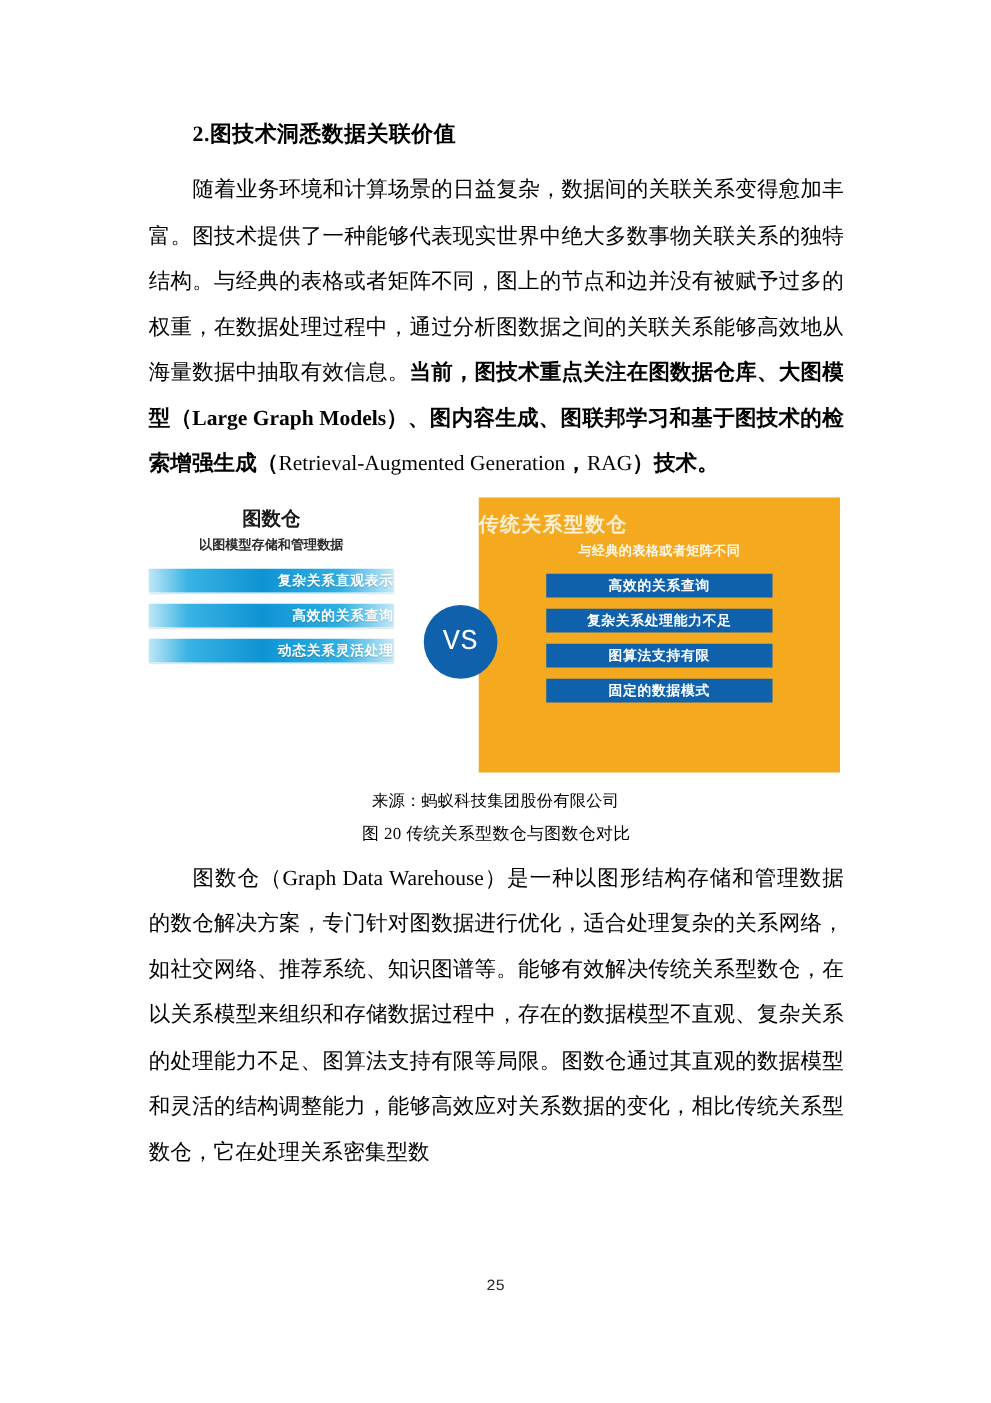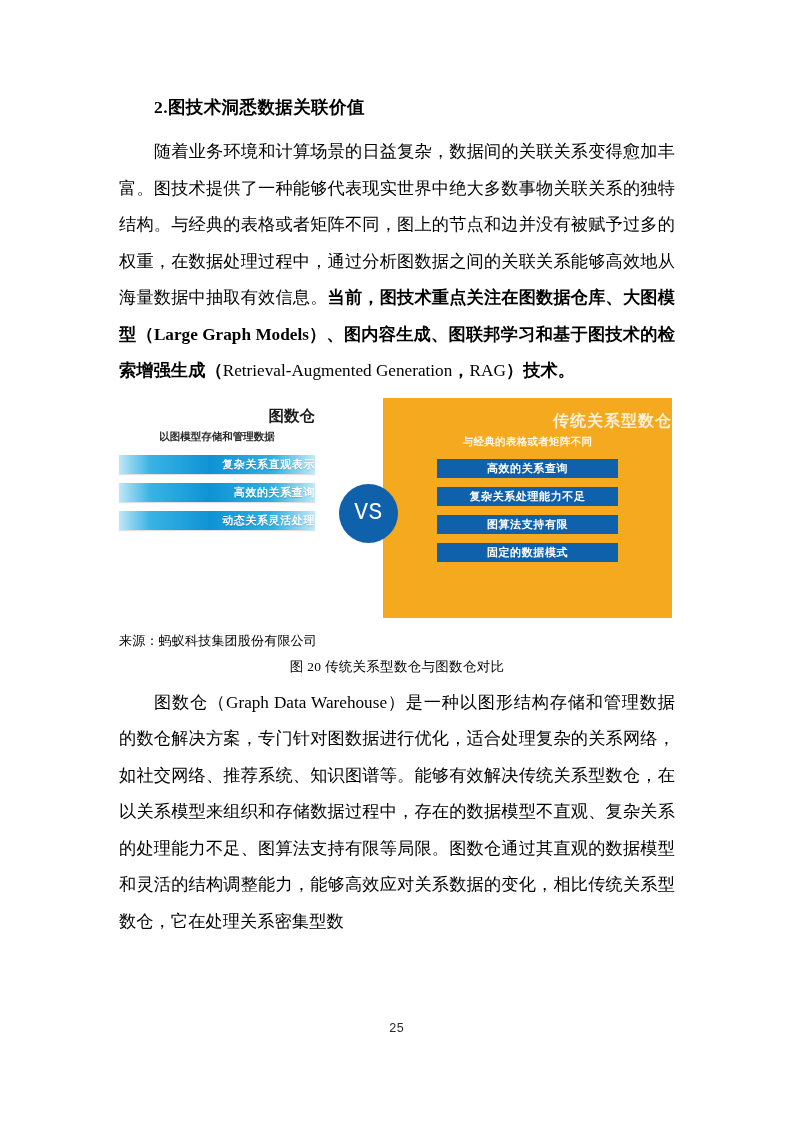--- a/index.html
+++ b/index.html
@@ -64,22 +64,22 @@
   }
   .fig-left {
     position: absolute;
     left: 0px;
     top: 4px;
     width: 196px;
     height: 190px;
     background: #ffffff;
   }
   .fig-left-title {
-    text-align: right;
-    font-family: Liberation Sans, sans-serif;
+    text-align: center;
+    font-family: Liberation Mono, monospace;
     font-weight: bold;
     font-size: 15.5px;
     color: #1a1a1a;
     line-height: 20px;
     margin-top: 4px;
   }
   .fig-left-sub {
     text-align: center;
     font-family: "Liberation Sans", "DejaVu Sans", sans-serif;
     font-weight: bold;
@@ -116,21 +116,21 @@
 
   .fig-right {
     position: absolute;
     left: 264px;
     top: 0px;
     width: 289px;
     height: 220px;
     background: #f5a91f;
   }
   .fig-right-title {
-    text-align: right;
+    text-align: left;
     font-family: "Liberation Sans", "DejaVu Sans", sans-serif;
     font-weight: bold;
     font-size: 16px;
     color: #fdf0d5;
     line-height: 22px;
     padding-top: 12px;
     letter-spacing: 1px;
   }
   .fig-right-sub {
     text-align: center;
@@ -175,21 +175,21 @@
     z-index: 5;
   }
   .vs-badge span {
     font-family: Liberation Mono, monospace;
     font-size: 23px;
     color: #ffffff;
     letter-spacing: 0.5px;
   }
 
   .fig-source {
-    text-align: left;
+    text-align: center;
     font-size: 13px;
     line-height: 22px;
     margin-top: 4px;
     padding-right: 1px;
     letter-spacing: 0.2px;
   }
   .fig-caption {
     text-align: center;
     font-size: 13.5px;
     line-height: 24px;

